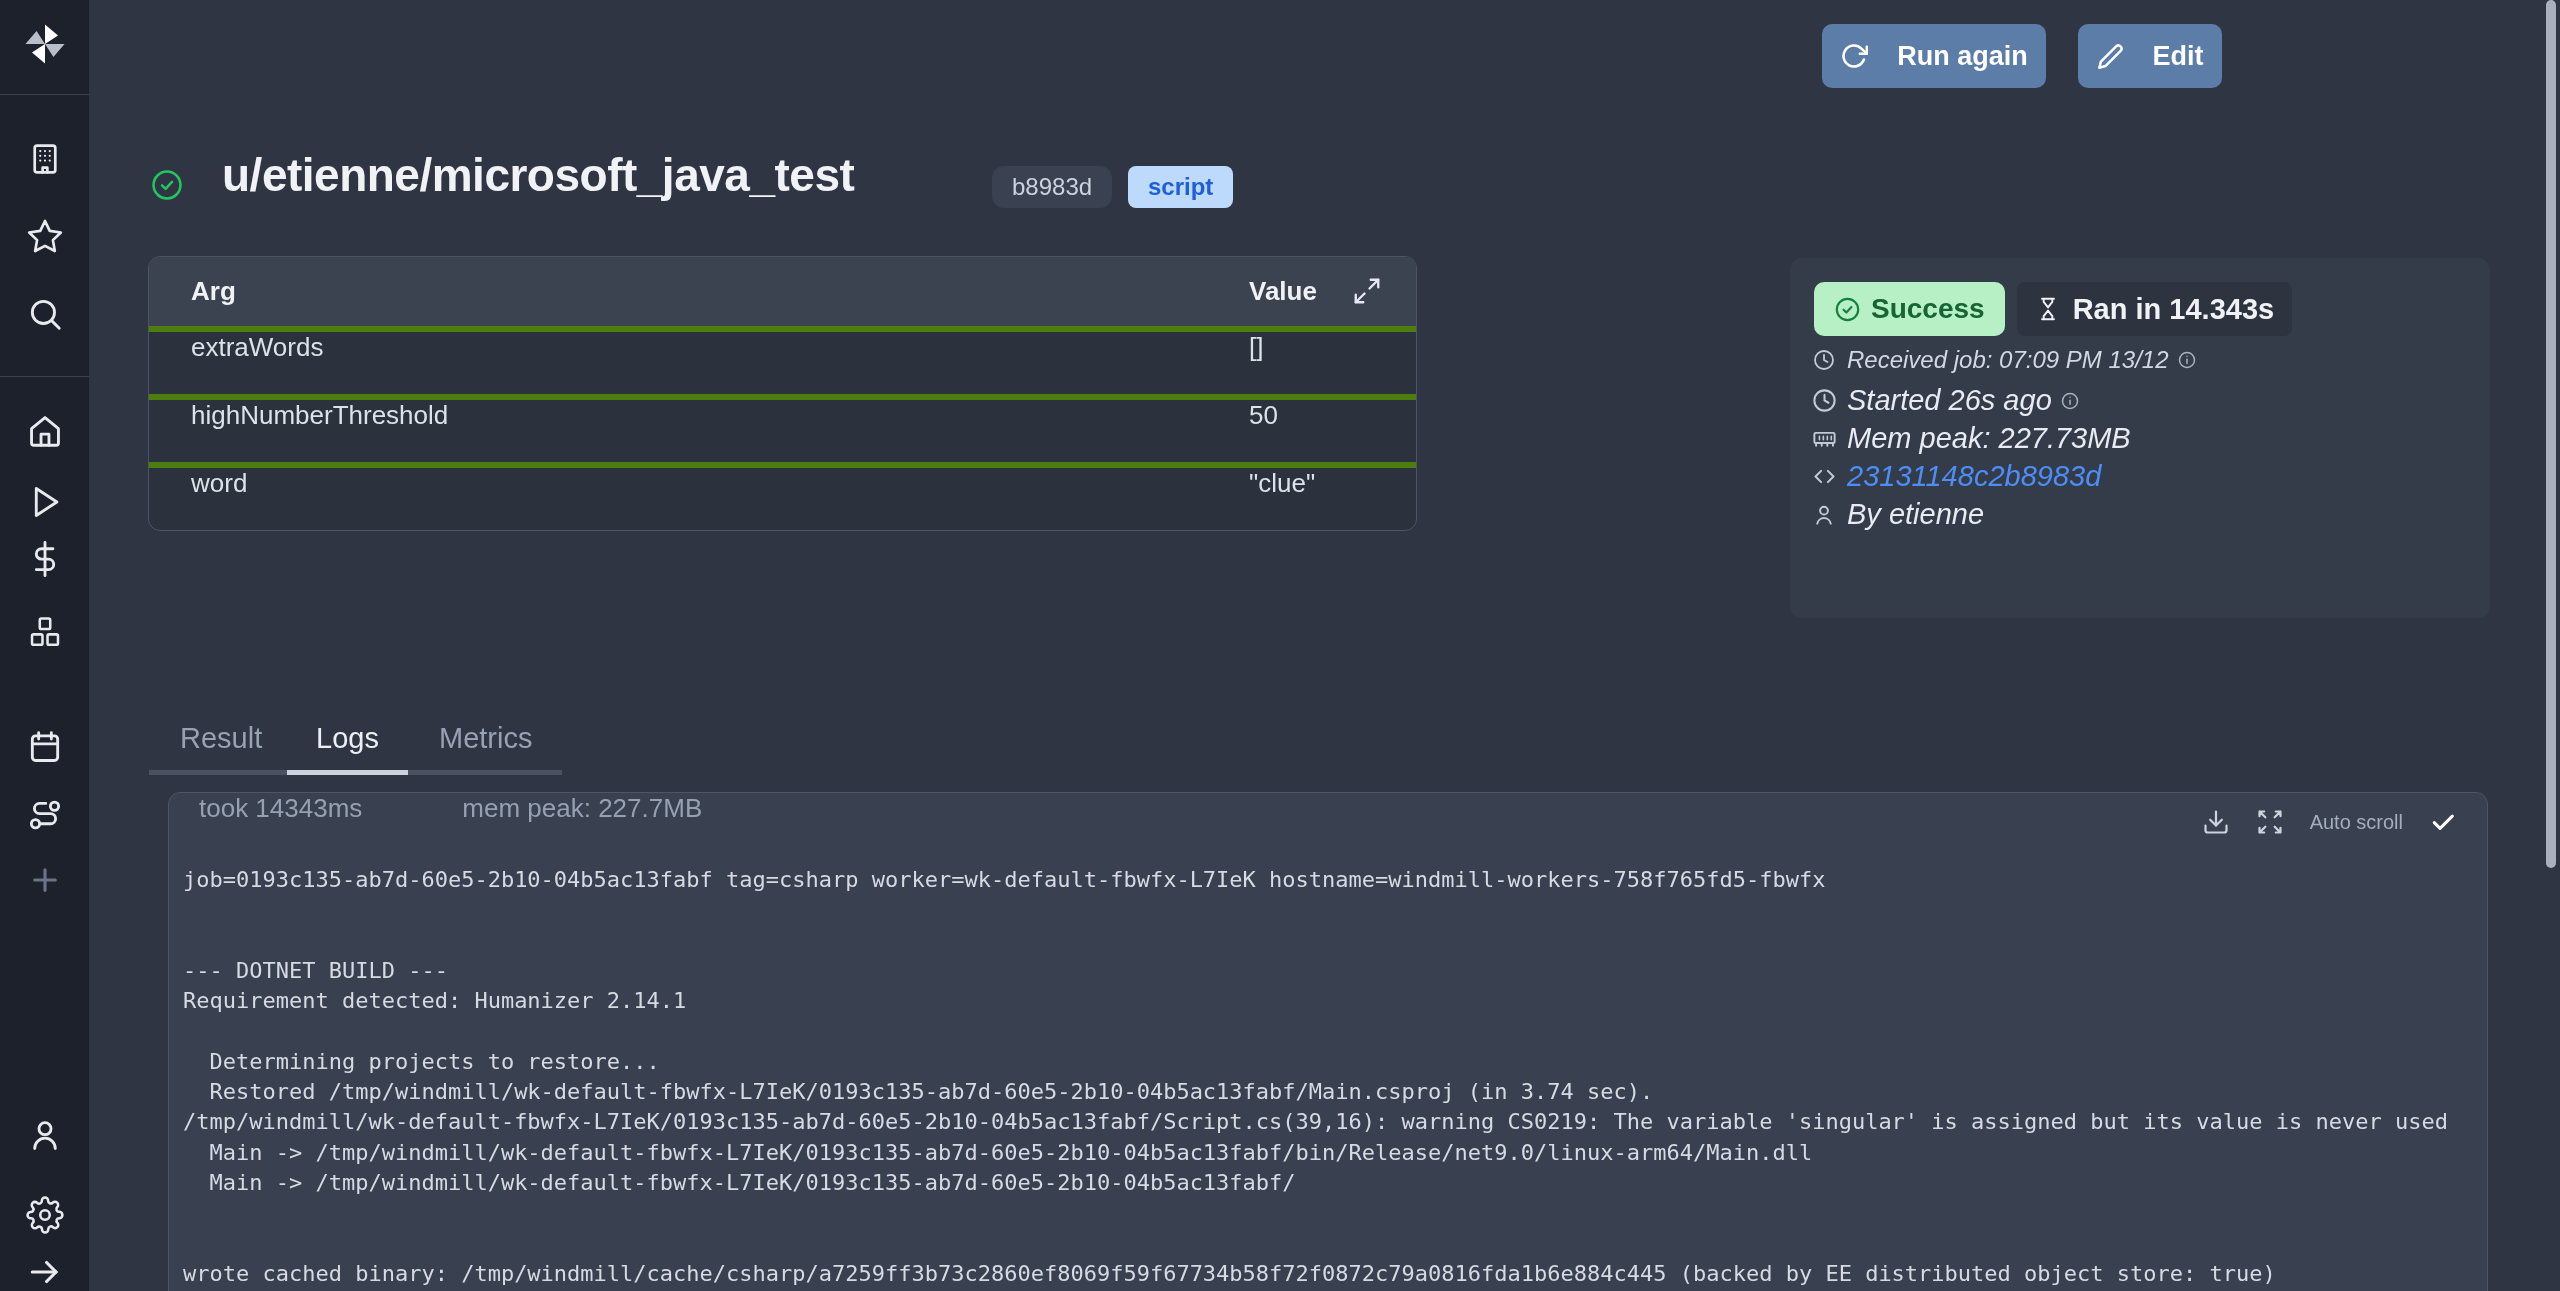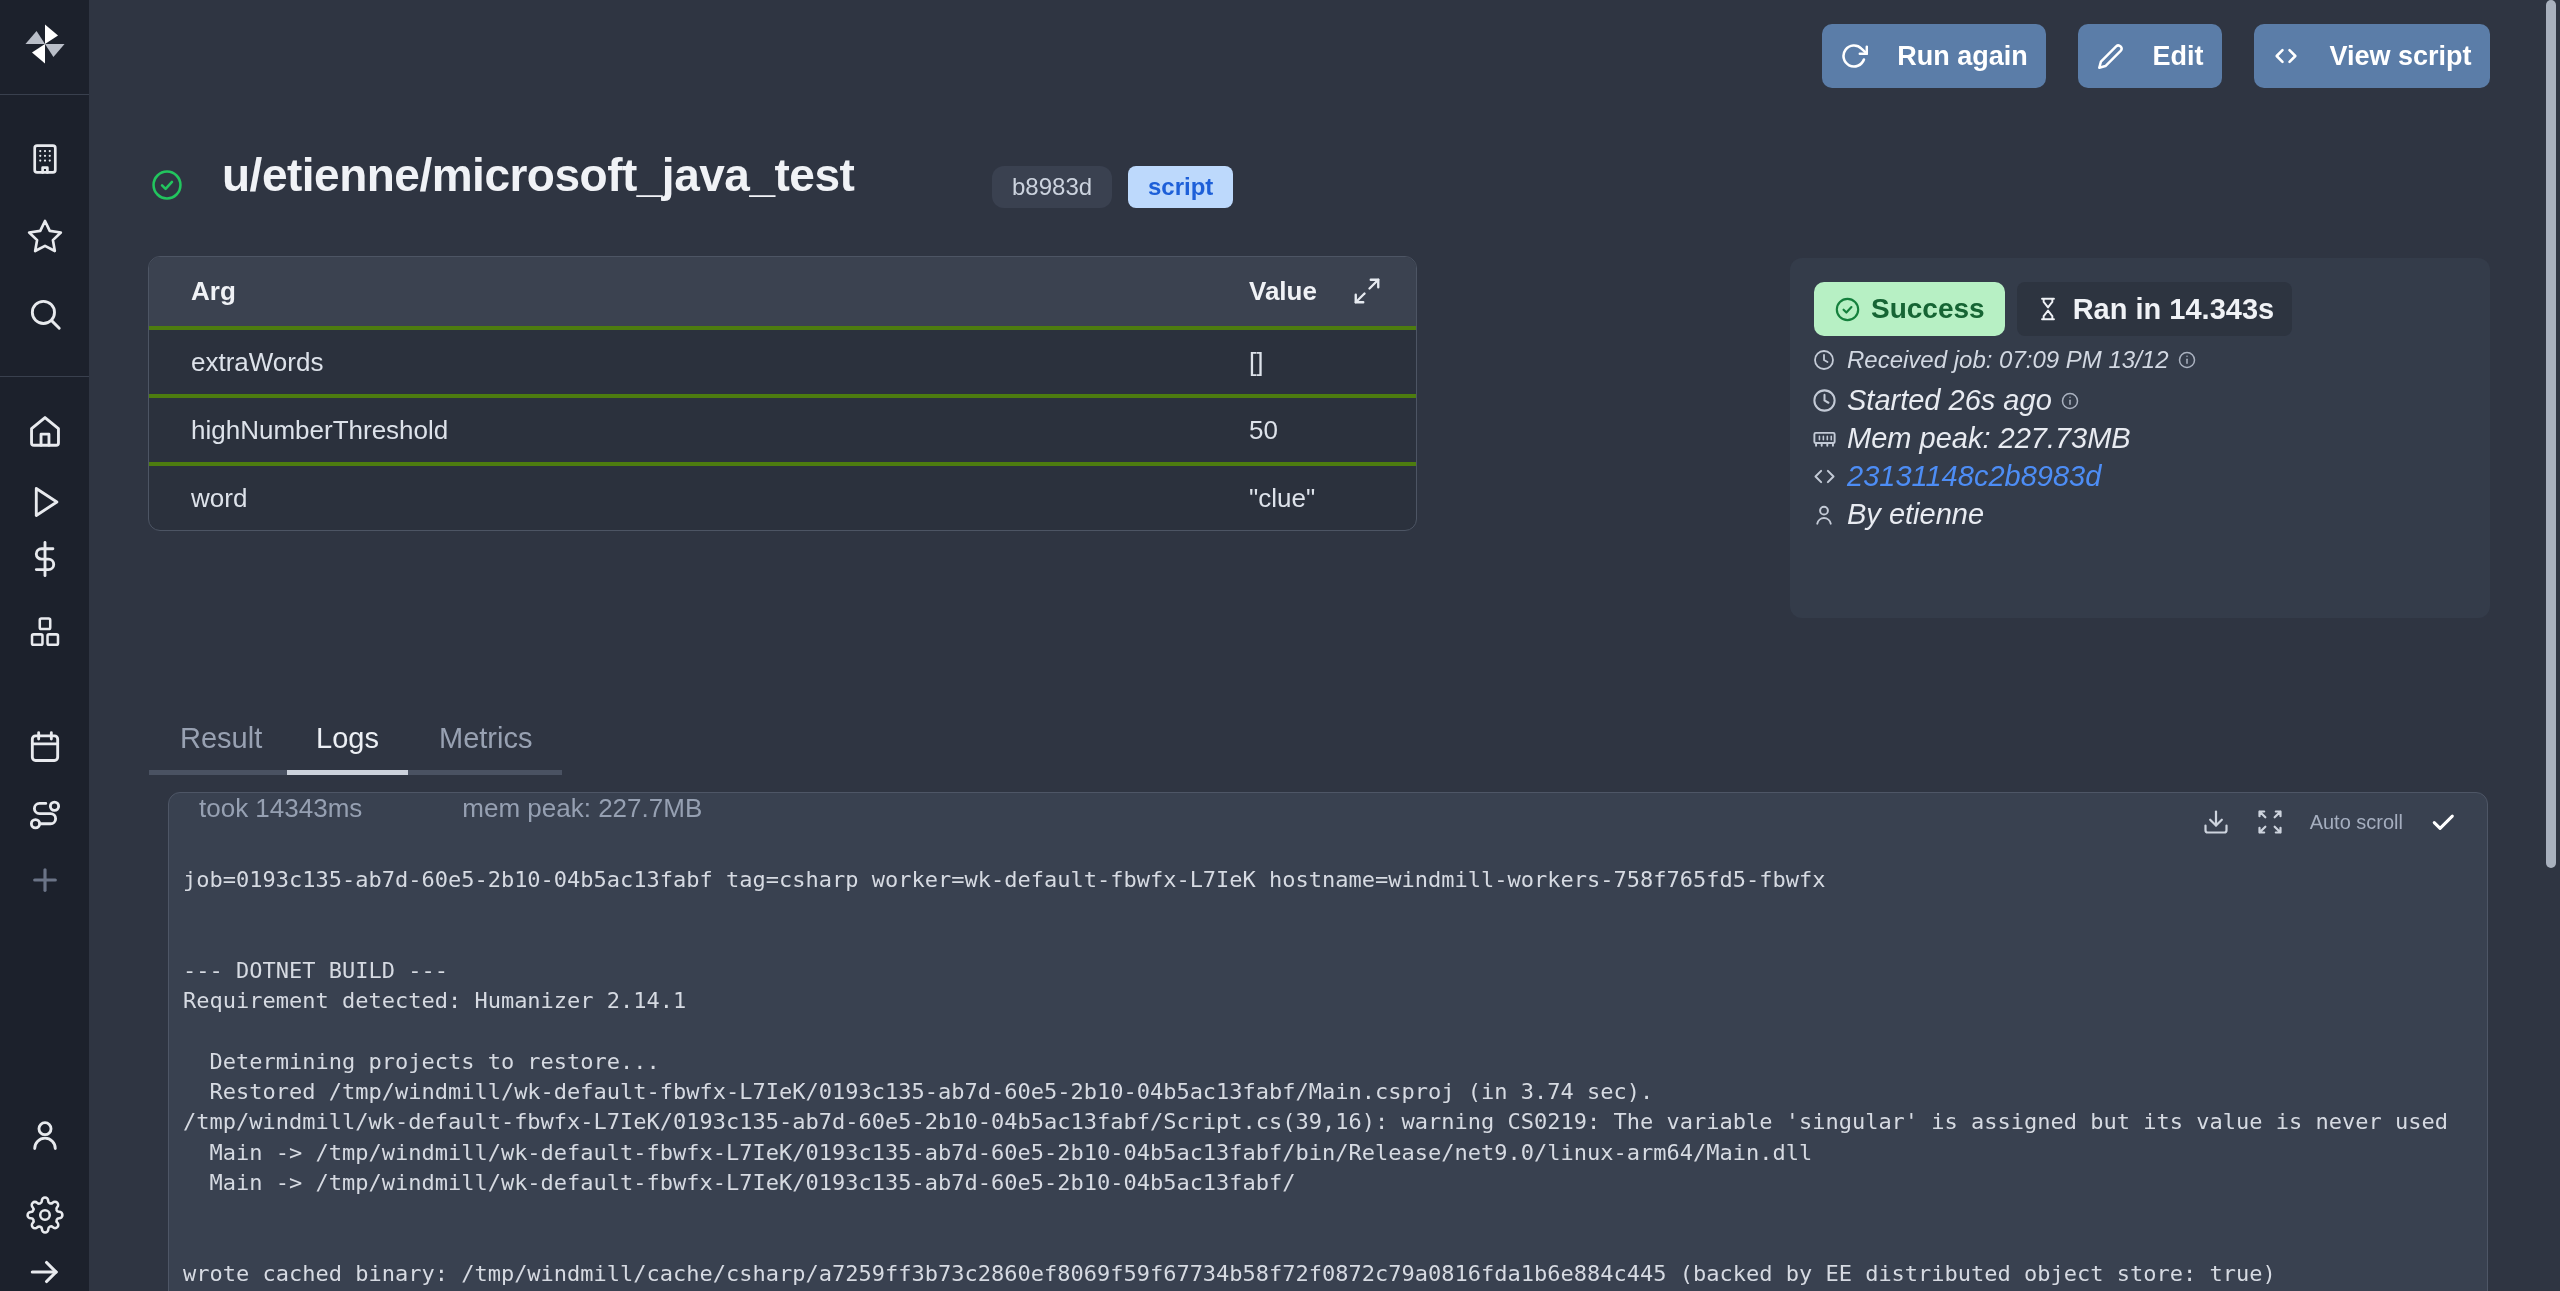--- a/index.html
+++ b/index.html
@@ -27,21 +27,21 @@
                background:#bdd9fc; color:#1d5fd8; font-size:24px; font-weight:700; border-radius:8px; cursor:pointer; }
 
   
   .args{ position:absolute; left:148px; top:256px; width:1269px; border:1px solid #4d5564; border-radius:12px;
          overflow:hidden; background:#2b313d; }
   .args-head{ position:relative; height:69px; background:#3b4250; display:flex; align-items:center;
               font-size:26px; font-weight:700; color:#f0f2f6; }
   .args-head .c1{ padding-left:42px; }
   .args-head .c2{ position:absolute; left:1100px; }
   .args-expand{ position:absolute; right:34px; top:19px; cursor:pointer; }
-  .args-row{ position:relative; height:68px; border-top:4px solid #4d7c0f; display:flex; align-items:center;
+  .args-row{ position:relative; height:68px; border-top:6px solid #4d7c0f; display:flex; align-items:flex-start;
              font-size:26px; color:#dde2ea; }
   .args-row .c1{ padding-left:42px; }
   .args-row .c2{ position:absolute; left:1100px; }
 
   
   .panel{ position:absolute; left:1790px; top:258px; width:700px; height:360px; background:#343c4a; border-radius:12px; }
   .status-row{ position:absolute; left:24px; top:24px; display:flex; align-items:center; gap:12px; }
   .status-badge{ display:flex; align-items:center; gap:10px; background:#b7f0c4; color:#166534; font-size:28px;
                  font-weight:700; border-radius:10px; height:54px; padding:0 20px; }
   .dur-chip{ display:flex; align-items:center; gap:12px; background:#2d3440; color:#f0f2f6; font-size:29px;
@@ -182,29 +182,20 @@
     </span>
     <span>Run again</span>
   </button>
   <button class="btn" style="left:2078px;width:144px">
     <span>
       <svg width="27" height="27" viewBox="0 0 24 24" fill="none" stroke="#fff" stroke-width="2.2" stroke-linecap="round" stroke-linejoin="round">
         <path d="M17 3a2.83 2.83 0 0 1 4 4L7.5 20.5 2 22l1.5-5.5L17 3z"></path>
       </svg>
     </span>
     <span>Edit</span>
-  </button>
-  <button class="btn" style="left:2254px;width:236px">
-    <span>
-      <svg width="28" height="28" viewBox="0 0 24 24" fill="none" stroke="#fff" stroke-width="2.2" stroke-linecap="round" stroke-linejoin="round">
-        <polyline points="15 17 20 12 15 7"></polyline>
-          <polyline points="9 7 4 12 9 17"></polyline>
-      </svg>
-    </span>
-    <span>View script</span>
   </button>
 
   <span class="title-check">
     <svg width="34" height="34" viewBox="0 0 24 24" fill="none" stroke="#22c55e" stroke-width="1.8" stroke-linecap="round" stroke-linejoin="round">
       <circle cx="12" cy="12" r="9.5"></circle>
         <polyline points="8.5 12.2 11 14.7 15.5 9.8"></polyline>
     </svg>
   </span>
   <h1 class="page-title">u/etienne/microsoft_java_test</h1>
   <span class="badge-hash">b8983d</span>

